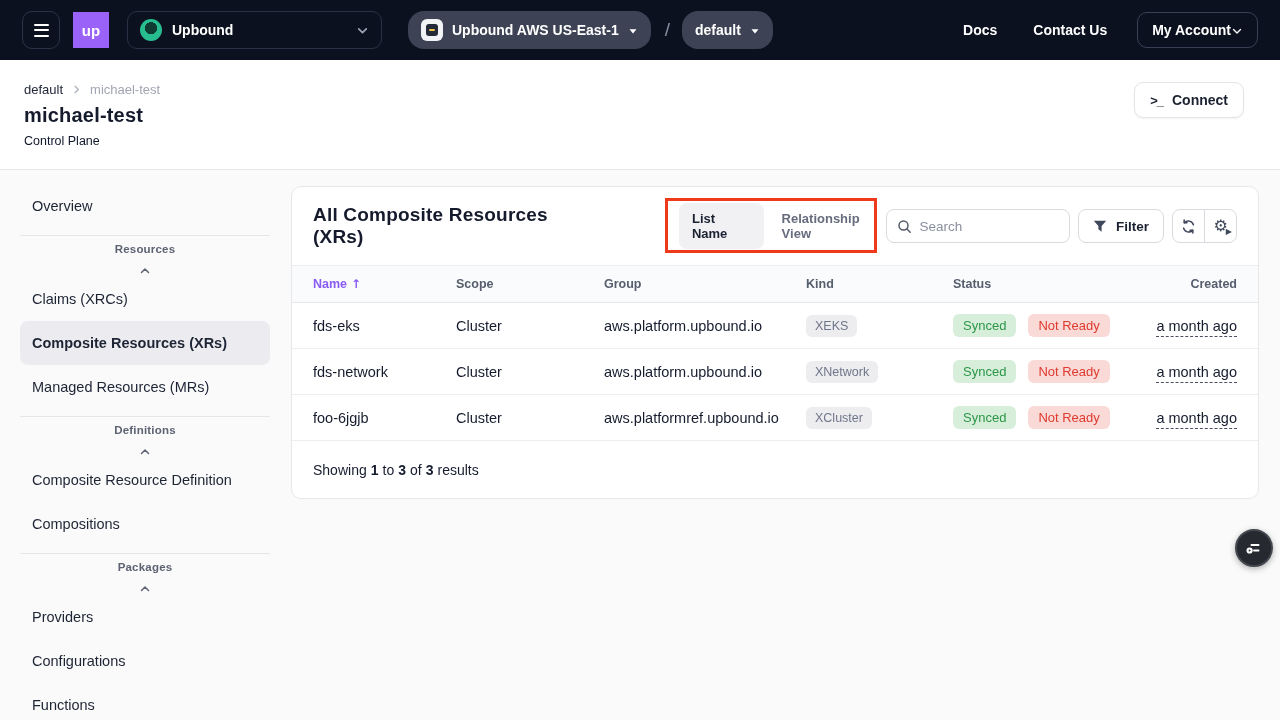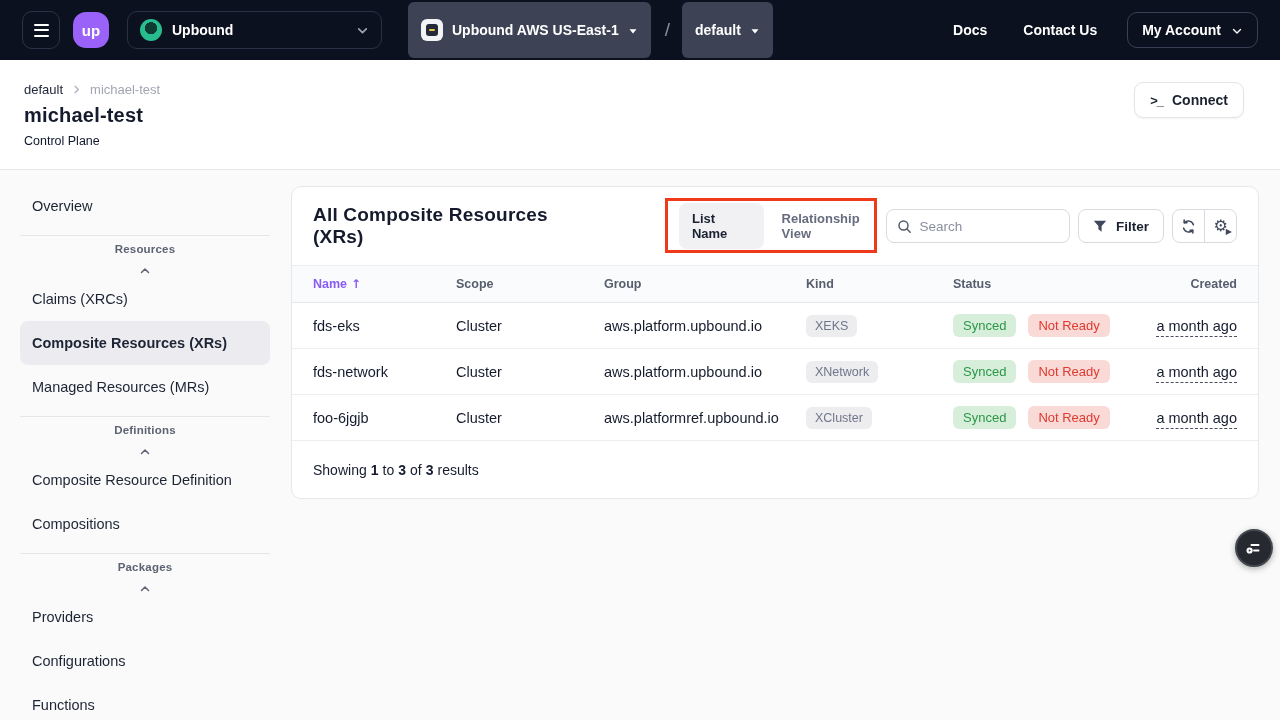--- a/index.html
+++ b/index.html
@@ -2,37 +2,37 @@
 <html><head>
 <meta charset="utf-8">
 <style>
   * { margin:0; padding:0; box-sizing:border-box; }
   html,body { width:1280px; height:720px; overflow:hidden; font-family:"Liberation Sans","DejaVu Sans",sans-serif; background:#fafafa; }
 
   
   .topbar { height:60px; background:#0c1120; display:flex; align-items:center; padding:0 22px; }
   .hamburger-btn { width:38px; height:38px; border:1.5px solid #2c3347; border-radius:10px; display:flex; flex-direction:column; justify-content:center; align-items:center; gap:3.5px; cursor:pointer; background:transparent; }
   .hamburger-btn span { width:15px; height:2px; background:#fff; border-radius:2px; }
-  .logo-box { width:36px; height:36px; background:#9a62f8; border-radius:13px; color:#fff; font-weight:700; font-size:15px; display:flex; align-items:center; justify-content:center; margin-left:13px; cursor:pointer; }
+  .logo-box { width:36px; height:36px; background:#9a62f8; border-radius:0; color:#fff; font-weight:700; font-size:15px; display:flex; align-items:center; justify-content:center; margin-left:13px; cursor:pointer; }
   .org-select { margin-left:18px; width:255px; height:38px; border:1px solid #2b3144; border-radius:10px; display:flex; align-items:center; padding:0 12px; gap:10px; cursor:pointer; }
   .org-avatar { width:22px; height:22px; border-radius:50%; background:radial-gradient(circle at 50% 42%, #0e3c33 0 36%, #27bd8f 37%); flex:none; }
   .org-label { color:#fff; font-weight:700; font-size:14px; flex:1; }
   .chev { color:#9aa1b2; display:flex; }
-  .pill { height:56px; background:#3d4354; border-radius:6px; display:flex; align-items:center; padding:16px 13px; gap:9px; cursor:pointer; }
+  .pill { height:38px; background:#3d4354; border-radius:16px; display:flex; align-items:center; padding:16px 13px; gap:9px; cursor:pointer; }
   .cp-pill { margin-left:26px; }
   .cp-icon { width:22px; height:22px; background:#f2f3f5; border-radius:6px; display:flex; align-items:center; justify-content:center; }
   .cp-icon-inner { width:12px; height:12px; background:#232936; border-radius:3px; display:flex; align-items:center; justify-content:center; }
   .cp-icon-inner i { display:block; width:6px; height:2px; background:#e8c34a; border-radius:1px; }
   .pill-label { color:#fff; font-weight:700; font-size:14px; }
   .caret { color:#fff; display:flex; margin-top:1px; }
   .slash-sep { color:#8a90a0; font-size:19px; margin:0 12px 0 14px; font-weight:400; }
   .topbar-spacer { flex:1; }
   .top-link { color:#fff; font-weight:700; font-size:14px; cursor:pointer; }
   .top-link + .top-link { margin-left:36px; }
-  .account-pill { margin-left:30px; height:36px; border:1.5px solid #3a4154; border-radius:10px; display:flex; align-items:center; gap:10px; padding:16px 14px; cursor:pointer; }
+  .account-pill { margin-left:30px; height:36px; border:1.5px solid #3a4154; border-radius:10px; display:flex; align-items:center; padding:16px 14px; cursor:pointer; }
   .account-pill .pill-label { font-size:14px; }
 
   
   .page-header { height:110px; background:#fff; border-bottom:1px solid #e8e8ec; position:relative; padding:22px 36px 0 24px; }
   .breadcrumb { display:flex; align-items:center; gap:8px; font-size:13px; }
   .crumb-root { color:#22283a; cursor:pointer; }
   .crumb-sep { color:#b0b4be; display:flex; }
   .crumb-current { color:#a0a5b1; }
   .page-title { font-size:20px; font-weight:700; color:#151b2d; margin-top:7px; letter-spacing:.2px; }
   .page-subtitle { font-size:12.5px; color:#0f172a; margin-top:7px; }

